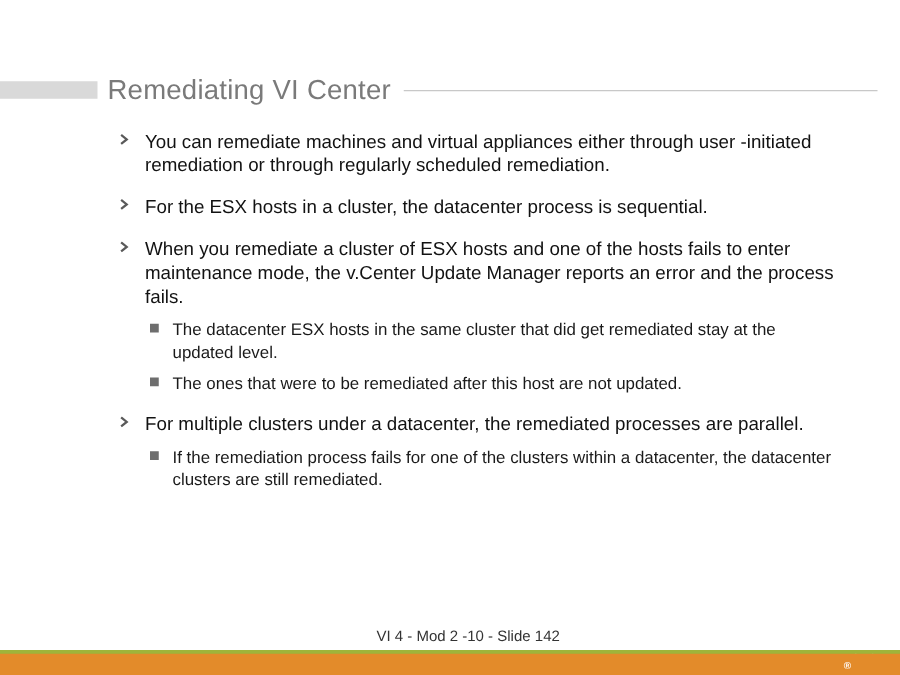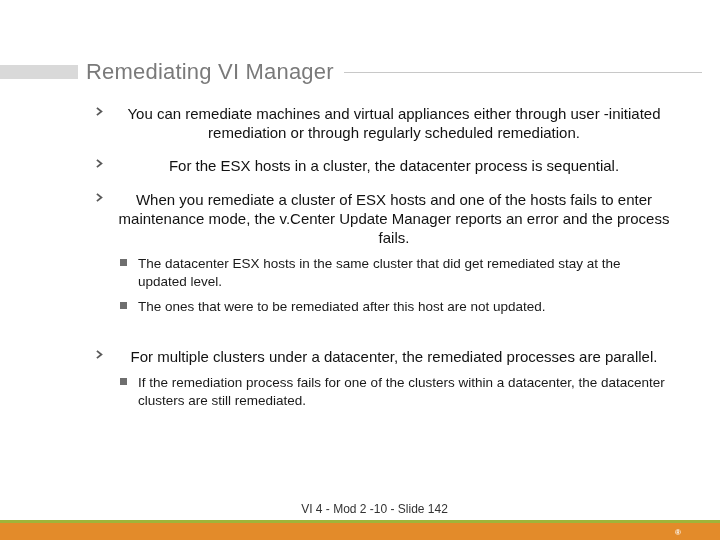--- a/index.html
+++ b/index.html
@@ -51,21 +51,20 @@
     top: 104px;
     left: 96px;
     right: 48px;
   }
   .bullet1 {
     display: flex;
     margin-bottom: 14px;
     font-size: 15px;
     line-height: 1.28;
     color: #121212;
-    text-align: center;
   }
   .bullet1 .mk {
     flex: 0 0 20px;
     display: flex;
     align-items: flex-start;
     padding-top: 3px;
   }
   .bullet1 .txt {
     flex: 1;
   }
@@ -143,21 +142,21 @@
   .logo .boxes span:nth-child(2){ height:7px; margin-top:1px; }
 </style>
 </head>
 <body>
 <div class="slide">
 
   <div class="topbar"></div>
 
   <div class="title-row">
     <div class="title-stub"></div>
-    <div class="title-text">Remediating VI Manager</div>
+    <div class="title-text">Remediating VI Center</div>
     <div class="title-line"></div>
   </div>
 
   <div class="content">
 
     <div class="bullet1">
       <span class="mk">
         <svg class="chev" viewBox="0 0 10 10">
             <path d="M1 1 L6 5 L1 9" fill="none" stroke="#5a5a5a" stroke-width="2"></path>
           </svg>
@@ -181,21 +180,21 @@
           </svg>
       </span>
       <span class="txt">When you remediate a cluster of ESX hosts and one of the hosts fails to enter maintenance mode, the v.Center Update Manager reports an error and the process fails.</span>
     </div>
     <div class="bullet2">
       <span class="mk">
           <span class="sq"></span>
         </span>
       <span class="txt">The datacenter ESX hosts in the same cluster that did get remediated stay at the updated level.</span>
     </div>
-    <div class="bullet2" style="margin-bottom:31px">
+    <div class="bullet2" style="margin-bottom:14px">
       <span class="mk">
           <span class="sq"></span>
         </span>
       <span class="txt">The ones that were to be remediated after this host are not updated.</span>
     </div>
 
     <div class="bullet1" style="margin-bottom:6px">
       <span class="mk">
         <svg class="chev" viewBox="0 0 10 10">
             <path d="M1 1 L6 5 L1 9" fill="none" stroke="#5a5a5a" stroke-width="2"></path>

